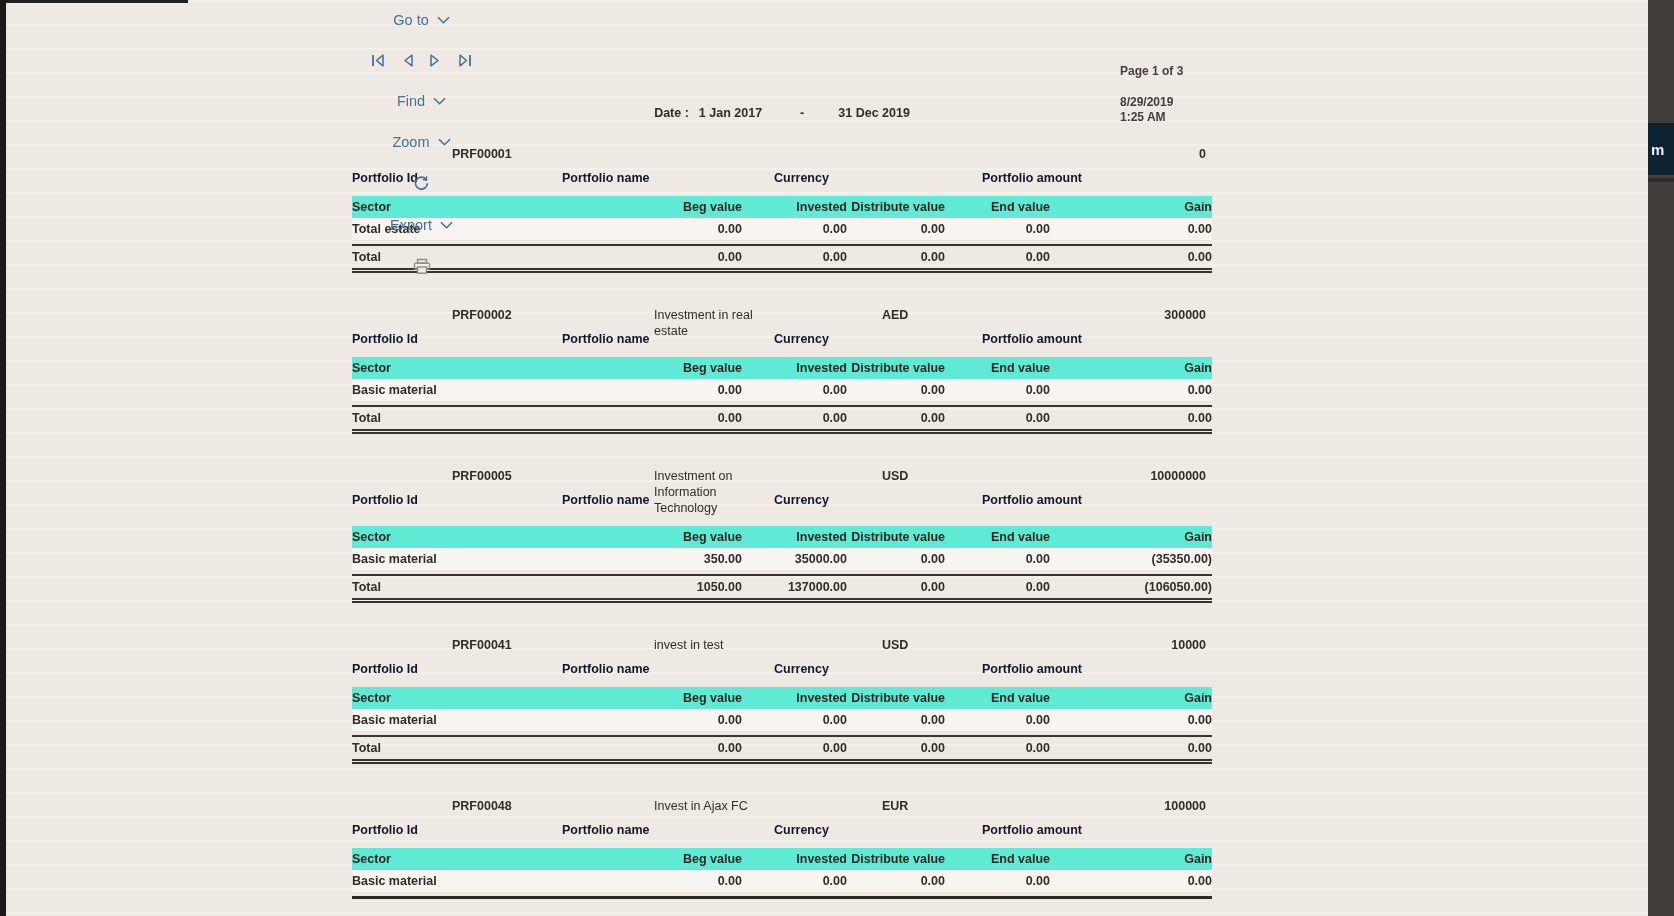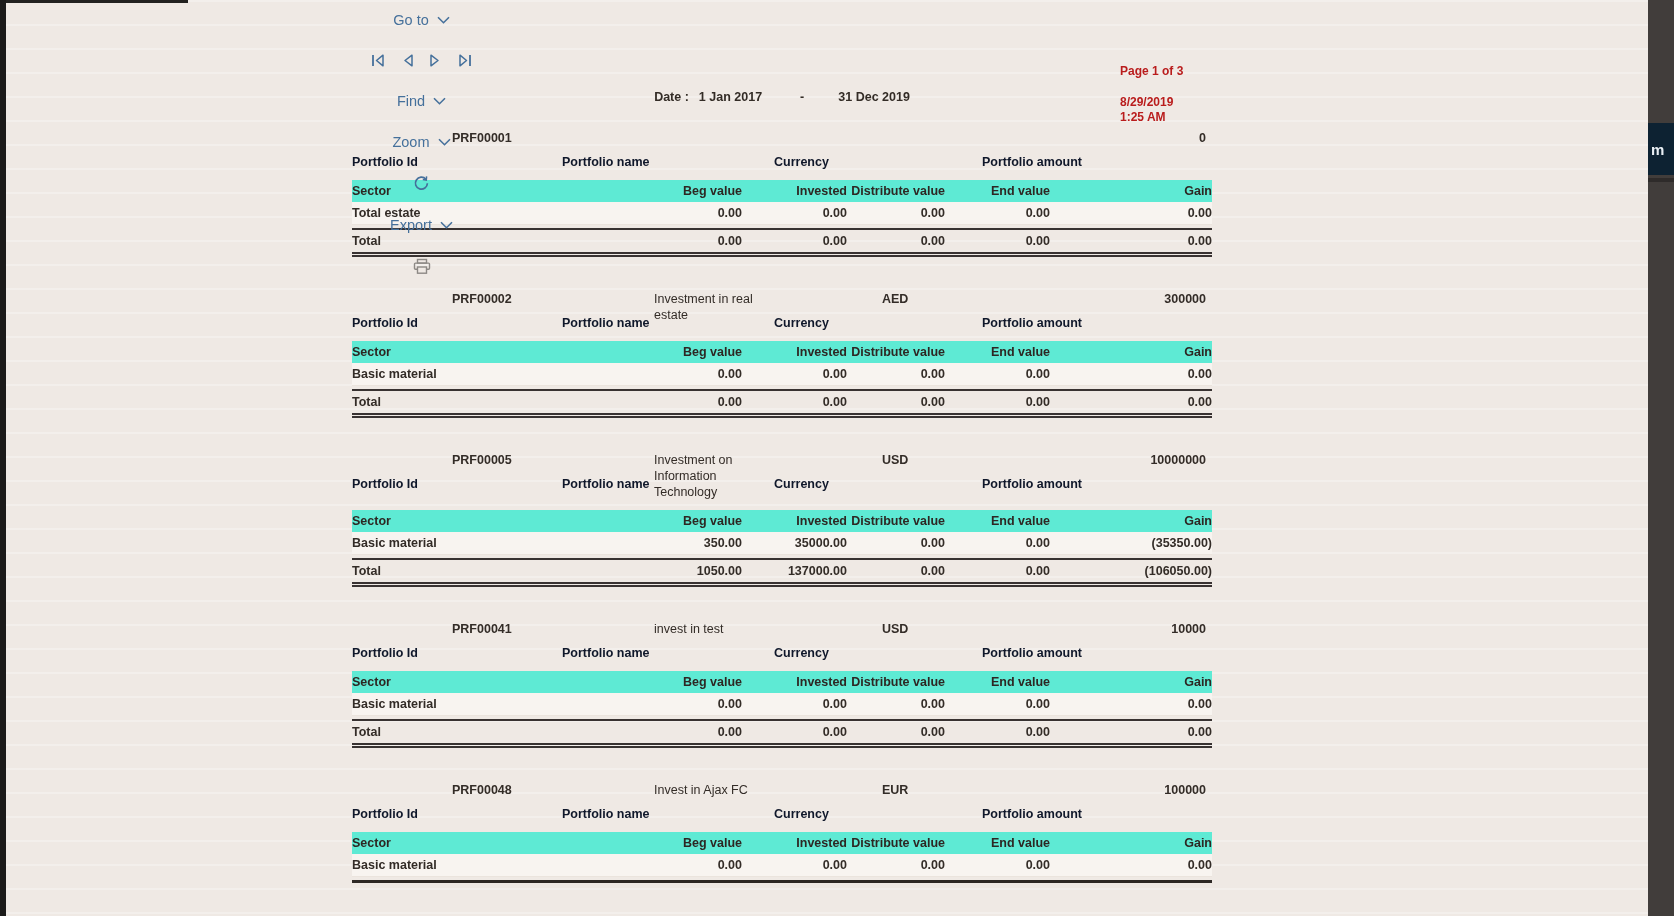--- a/index.html
+++ b/index.html
@@ -33,27 +33,27 @@
   .tb-item { display:flex; align-items:center; gap:8px; cursor:pointer; white-space:nowrap; }
   .tb-nav  { display:flex; align-items:center; gap:15px; }
   .tb-btn  { display:flex; align-items:center; cursor:pointer; }
   .toolbar svg { display:block; }
 
   
   .report { position:absolute; left:352px; top:0; width:860px; z-index:2; }
   .r-header { position:relative; padding-top:76px; text-align:center; }
   .r-title   { font-size:17.5px; font-weight:bold; color:#2a2420; letter-spacing:0.1px; }
   .r-company { margin-top:20px; font-size:12.5px; font-weight:bold; color:#3a332d; }
-  .r-daterow { margin-top:14px; font-size:12.5px; font-weight:bold; color:#332c26; }
+  .r-daterow { margin-top:30px; font-size:12.5px; font-weight:bold; color:#332c26; }
   .r-daterow .d-from { margin-left:10px; }
   .r-daterow .d-sep  { margin-left:38px; }
   .r-daterow .d-to   { margin-left:34px; }
   .r-meta {
     position:absolute; left:768px; top:64px; width:110px; text-align:left;
-    font-size:12px; font-weight:bold; color:#b91c1c; line-height:15px;
+    font-size:12px; font-weight:bold; color:#404040; line-height:15px;
   }
   .r-meta .pd { margin-top:16px; }
 
   
   #sections { margin-top:26px; }
   .psec + .psec { margin-top:34px; }
 
   .info-row {
     display:grid; grid-template-columns:100px 110px 92px 120px 108px 100px 115px 1fr;
     font-size:12.5px; line-height:16px; align-items:start;

